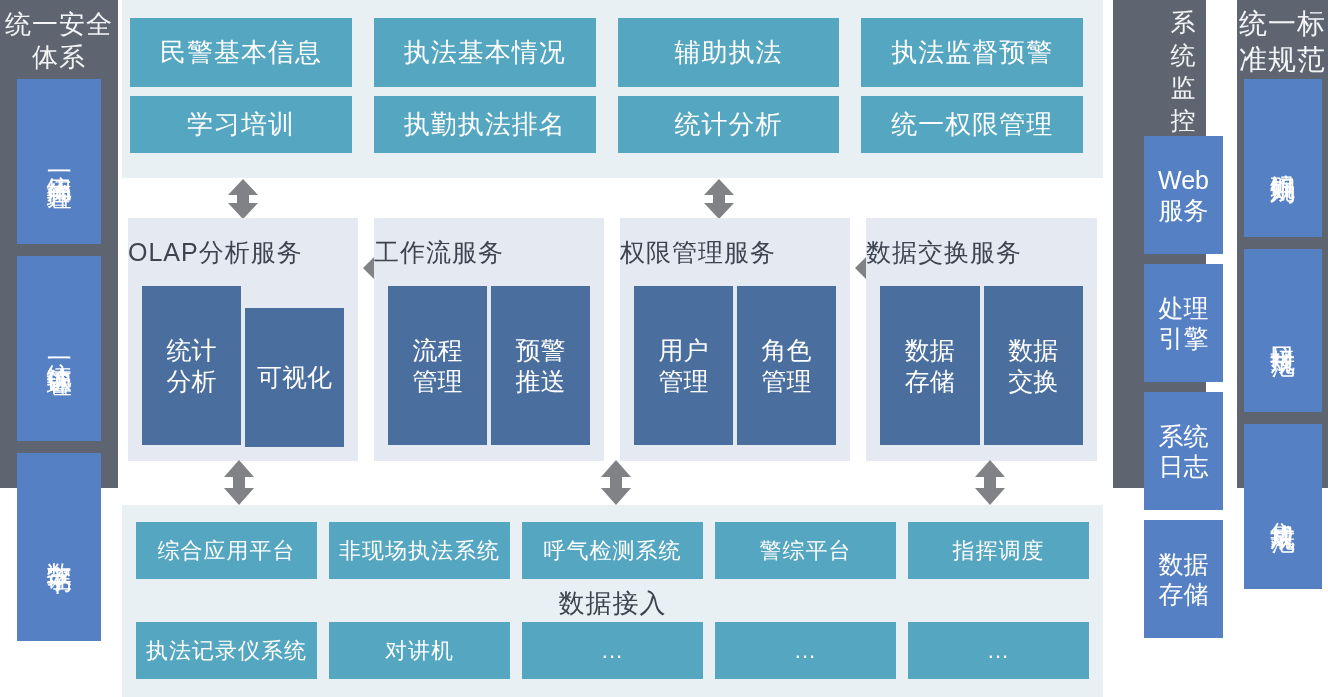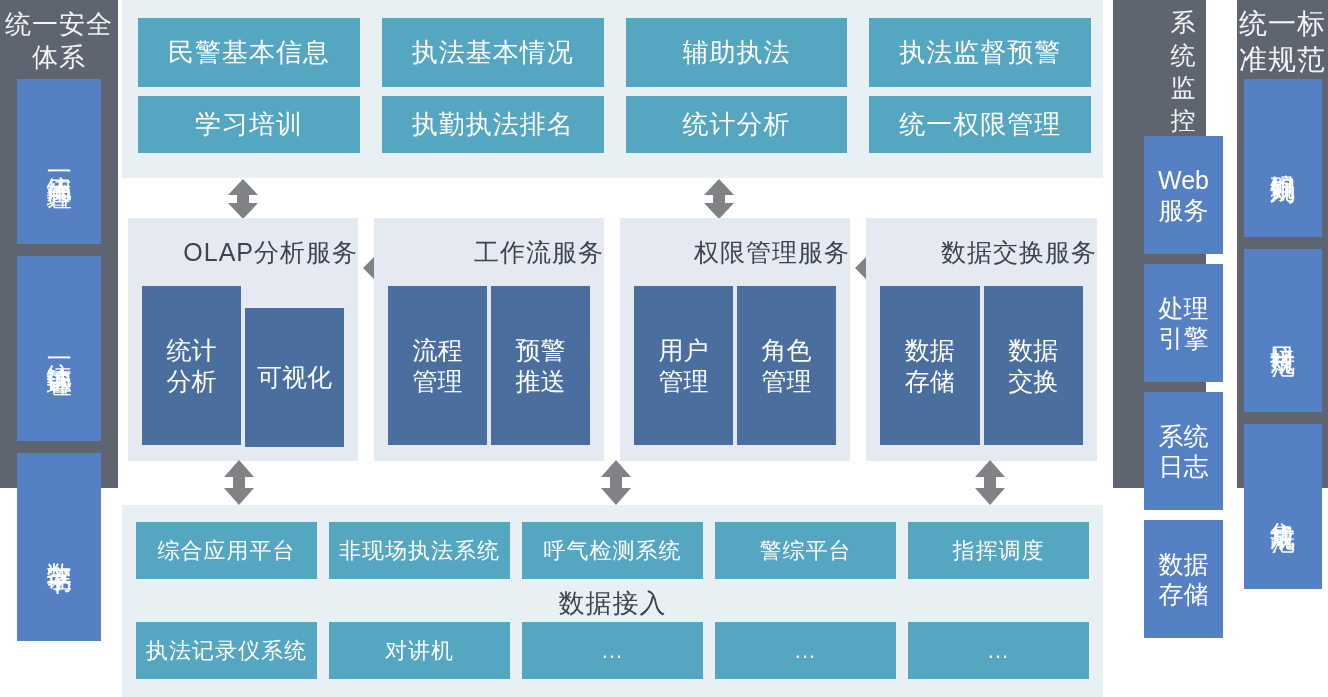--- a/index.html
+++ b/index.html
@@ -91,21 +91,21 @@
     position:absolute;left:118px;top:0;width:995px;height:697px;
     background:#ffffff;
   }
 
   
   #app-band{
     position:absolute;left:4px;top:0;width:981px;height:178px;
     background:#e9f0f4;
   }
   .app-grid{
-    position:absolute;left:16px;top:18px;
+    position:absolute;left:8px;top:18px;
     width:953px;
     display:grid;
     grid-template-columns:repeat(4,1fr);
     grid-template-rows:69px 57px;
     column-gap:22px;row-gap:9px;
   }
   .teal-card{
     background:#55a6c0;
     color:#ffffff;
     display:flex;align-items:center;justify-content:center;
@@ -123,21 +123,21 @@
   #service-band{
     position:absolute;left:4px;top:218px;width:981px;height:243px;
   }
   .svc-panel{
     position:absolute;top:0;height:243px;
     background:#e4e9f2;
     box-sizing:border-box;
   }
   .svc-title{
     position:absolute;left:0;right:0;top:18px;
-    text-align:right;
+    text-align:left;
     color:#3d4450;
     font-size:25px;
     letter-spacing:1px;
   }
   .svc-boxes{
     position:absolute;left:0;right:0;top:68px;bottom:16px;
     display:flex;justify-content:center;align-items:stretch;
     gap:4px;
     padding:0 14px;
     box-sizing:border-box;

